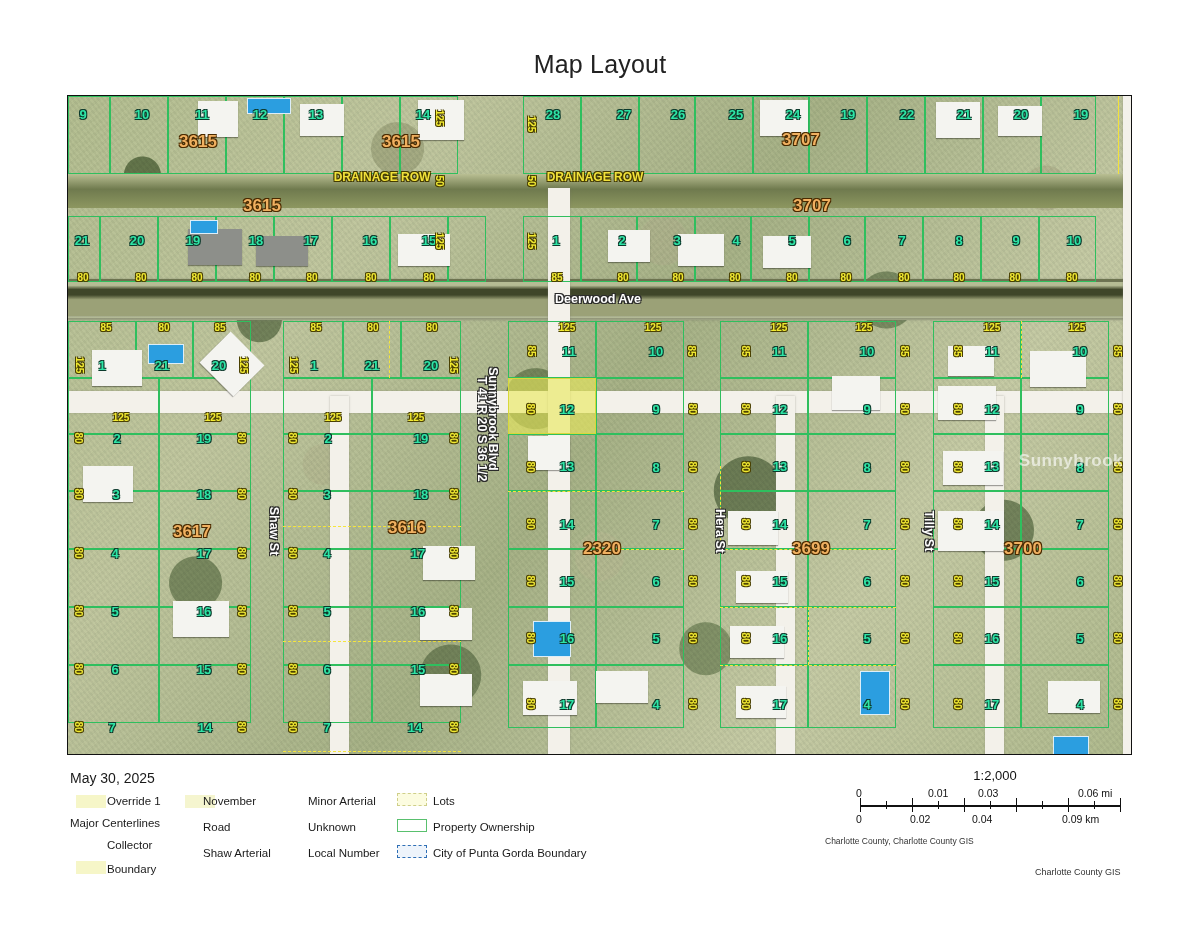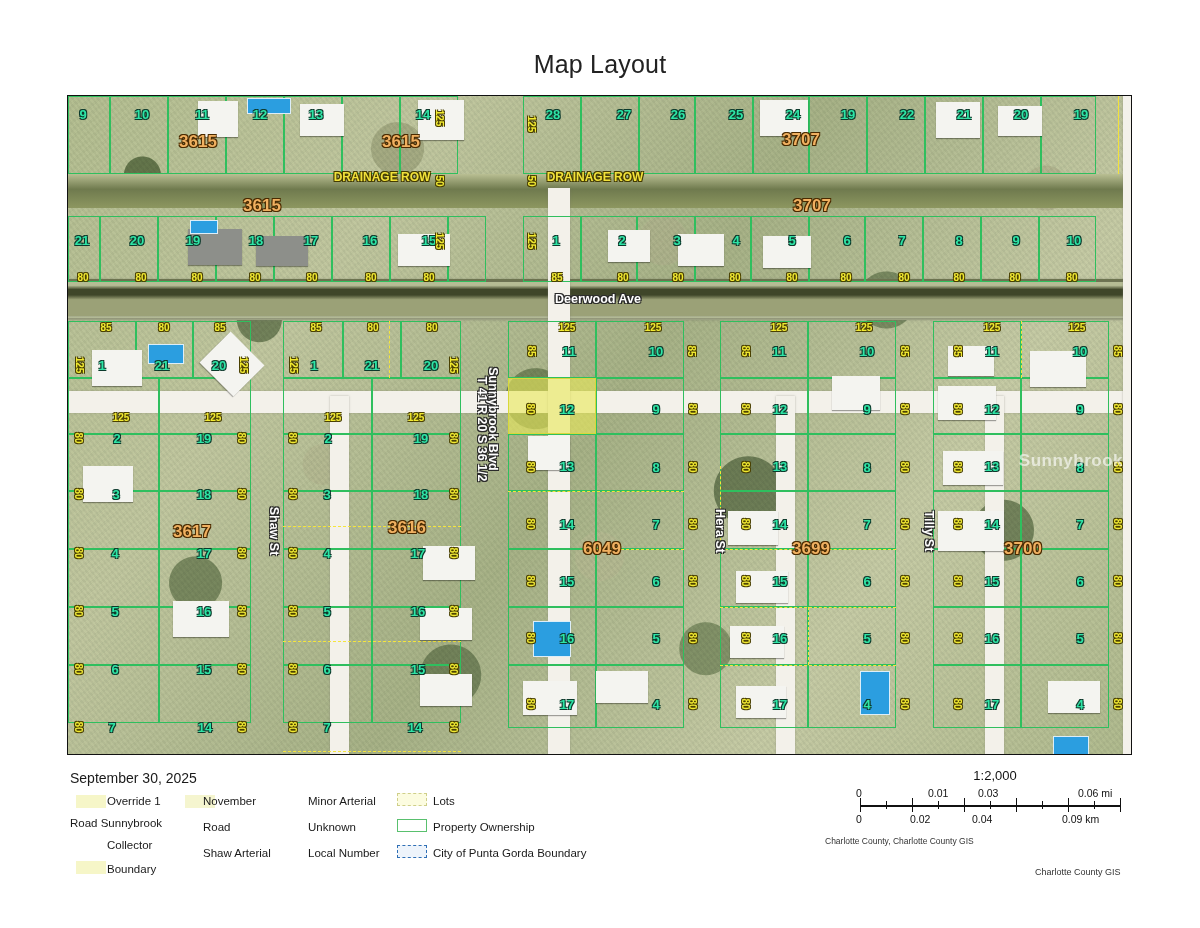--- a/index.html
+++ b/index.html
@@ -537,46 +537,46 @@
       <div class="dim v" style="left: 1049px; top: 608px;">80</div>
     </div>
   <div id="layer-blocks">
       <div class="blocknum" style="left: 130px; top: 46px;">3615</div>
       <div class="blocknum" style="left: 333px; top: 46px;">3615</div>
       <div class="blocknum" style="left: 194px; top: 110px;">3615</div>
       <div class="blocknum" style="left: 733px; top: 44px;">3707</div>
       <div class="blocknum" style="left: 744px; top: 110px;">3707</div>
       <div class="blocknum" style="left: 124px; top: 436px;">3617</div>
       <div class="blocknum" style="left: 339px; top: 432px;">3616</div>
-      <div class="blocknum" style="left: 534px; top: 453px;">6049</div>
+      <div class="blocknum" style="left: 534px; top: 453px;">2320</div>
       <div class="blocknum" style="left: 743px; top: 453px;">3699</div>
       <div class="blocknum" style="left: 955px; top: 453px;">3700</div>
     </div>
   <div id="layer-streets">
       <div class="streetlbl" style="left: 530px; top: 203px;">Deerwood Ave</div>
       <div class="streetlbl v" style="left: 206px; top: 435px;">Shaw St</div>
       <div class="streetlbl v" style="left: 425px; top: 323px;">Sunnybrook Blvd</div>
       <div class="streetlbl v" style="left: 652px; top: 435px;">Hera St</div>
       <div class="streetlbl v" style="left: 861px; top: 435px;">Tilly St</div>
       <div class="streetlbl v" style="left: 414px; top: 333px;">T 41 R 20 S 36 1/2</div>
     </div>
   <div id="layer-drain">
       <div class="drainlbl" style="left: 314px; top: 81px;">DRAINAGE ROW</div>
       <div class="drainlbl" style="left: 527px; top: 81px;">DRAINAGE ROW</div>
     </div>
 
   <div id="watermark">Sunnybrook</div>
 </div>
 
 <div id="legend">
-  <div id="legend-date">September 30, 2025</div>
+  <div id="legend-date">May 30, 2025</div>
 
   <div class="sw fill" style="left:9px;top:30px"></div>
   <div class="lg-item" style="left:40px;top:30px">Override 1</div>
-  <div class="lg-item" style="left:3px;top:52px">Road Sunnybrook</div>
+  <div class="lg-item" style="left:3px;top:52px">Major Centerlines</div>
   <div class="lg-item" style="left:40px;top:74px">Collector</div>
   <div class="sw fill" style="left:9px;top:96px"></div>
   <div class="lg-item" style="left:40px;top:98px">Boundary</div>
 
   <div class="sw fillpale" style="left:118px;top:30px"></div>
   <div class="lg-item" style="left:136px;top:30px">November</div>
   <div class="lg-item" style="left:136px;top:56px">Road</div>
   <div class="lg-item" style="left:136px;top:82px">Shaw Arterial</div>
 
   <div class="lg-item" style="left:241px;top:30px">Minor Arterial</div>

